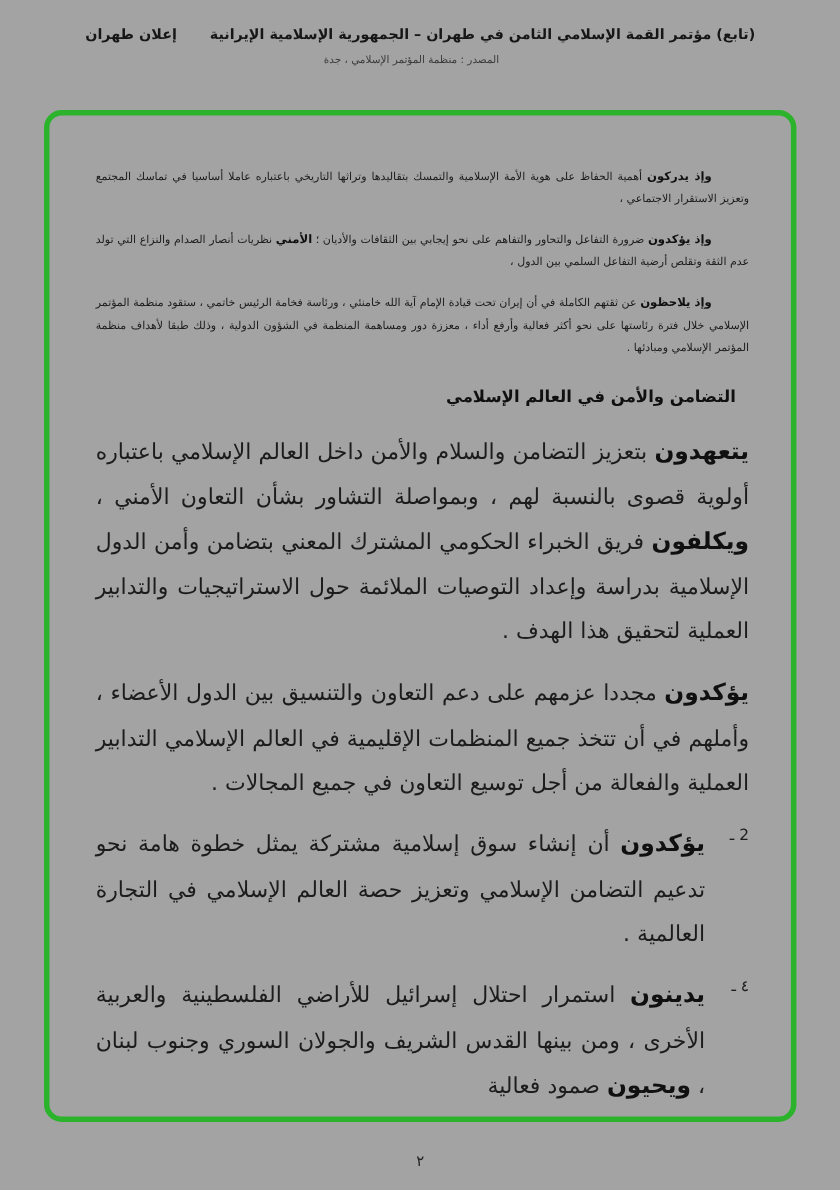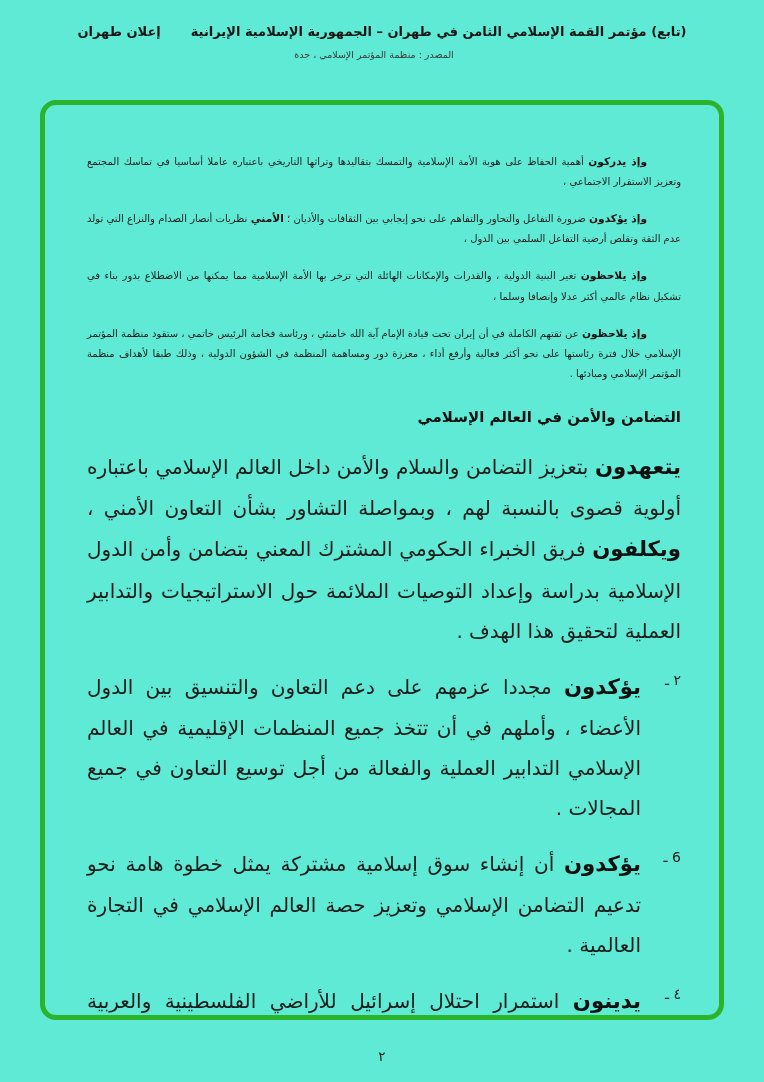--- a/index.html
+++ b/index.html
@@ -4,21 +4,21 @@
 <style>
   html, body { margin: 0; padding: 0; }
   body {
     width: 764px; height: 1082px;
     background: #ffffff;
     font-family: "DejaVu Sans", sans-serif;
   }
   .page {
     position: relative;
     width: 764px; height: 1082px;
-    background: #5eead4;
+    background: #a3a3a3;
     direction: rtl;
     color: #1c1c1c;
     overflow: hidden;
   }
   .doc-header {
     position: absolute; top: 24px; right: 0; left: 0;
     text-align: center;
     font-size: 13px; font-weight: bold; color: #161616;
     white-space: nowrap;
   }
@@ -45,21 +45,21 @@
     text-align: justify;
     text-indent: 34px;
     color: #1c1c1c;
   }
   .para b, .item-body b {
     font-weight: bold;
     font-size: 1.06em;
     color: #101010;
   }
   .section-heading {
-    margin: 24px 0 20px;
+    margin: 24px 12px 20px;
     font-size: 15px;
     font-weight: bold;
     color: #101010;
   }
   .item { display: flex; margin: 0 0 15px; }
   .item-num {
     flex: 0 0 40px;
     font-size: 14px;
     line-height: 2.0;
     color: #1c1c1c;
@@ -87,39 +87,37 @@
   </div>
 
   <div class="doc-source">المصدر : منظمة المؤتمر الإسلامي ، جدة</div>
 
   <div class="frame">
 
     <p class="para"><b>وإذ يدركون</b><span> أهمية الحفاظ على هوية الأمة الإسلامية والتمسك بتقاليدها وتراثها التاريخي باعتباره عاملا أساسيا في تماسك المجتمع وتعزيز الاستقرار الاجتماعي ،</span></p>
 
     <p class="para"><b>وإذ يؤكدون</b><span> ضرورة التفاعل والتحاور والتفاهم على نحو إيجابي بين الثقافات والأديان ؛ </span><b>الأمني</b><span> نظريات أنصار الصدام والنزاع التي تولد عدم الثقة وتقلص أرضية التفاعل السلمي بين الدول ،</span></p>
 
-    <p class="para"><b>وإذ يلاحظون</b><span> تغير البنية الدولية ، والقدرات والإمكانات الهائلة التي تزخر بها الأمة الإسلامية مما يمكنها من الاضطلاع بدور بناء في تشكيل نظام عالمي أكثر عدلا وإنصافا وسلما ،</span></p>
 
     <p class="para"><b>وإذ يلاحظون</b><span> عن ثقتهم الكاملة في أن إيران تحت قيادة الإمام آية الله خامنئي ، ورئاسة فخامة الرئيس خاتمي ، ستقود منظمة المؤتمر الإسلامي خلال فترة رئاستها على نحو أكثر فعالية وأرفع أداء ، معززة دور ومساهمة المنظمة في الشؤون الدولية ، وذلك طبقا لأهداف منظمة المؤتمر الإسلامي ومبادئها .</span></p>
 
     <h2 class="section-heading">التضامن والأمن في العالم الإسلامي</h2>
 
     <div class="list">
 
       <div class="item">
         <div class="item-body"><b>يتعهدون</b><span> بتعزيز التضامن والسلام والأمن داخل العالم الإسلامي باعتباره أولوية قصوى بالنسبة لهم ، وبمواصلة التشاور بشأن التعاون الأمني ، </span><b>ويكلفون</b><span> فريق الخبراء الحكومي المشترك المعني بتضامن وأمن الدول الإسلامية بدراسة وإعداد التوصيات الملائمة حول الاستراتيجيات والتدابير العملية لتحقيق هذا الهدف .</span></div>
       </div>
 
       <div class="item">
-        <div class="item-num">٢ ـ</div>
         <div class="item-body"><b>يؤكدون</b><span> مجددا عزمهم على دعم التعاون والتنسيق بين الدول الأعضاء ، وأملهم في أن تتخذ جميع المنظمات الإقليمية في العالم الإسلامي التدابير العملية والفعالة من أجل توسيع التعاون في جميع المجالات .</span></div>
       </div>
 
       <div class="item">
-        <div class="item-num">6 ـ</div>
+        <div class="item-num">2 ـ</div>
         <div class="item-body"><b>يؤكدون</b><span> أن إنشاء سوق إسلامية مشتركة يمثل خطوة هامة نحو تدعيم التضامن الإسلامي وتعزيز حصة العالم الإسلامي في التجارة العالمية .</span></div>
       </div>
 
       <div class="item">
         <div class="item-num">٤ ـ</div>
         <div class="item-body"><b>يدينون</b><span> استمرار احتلال إسرائيل للأراضي الفلسطينية والعربية الأخرى ، ومن بينها القدس الشريف والجولان السوري وجنوب لبنان ، </span><b>ويحيون</b><span> صمود فعالية</span></div>
       </div>
 
     </div>
   </div>

